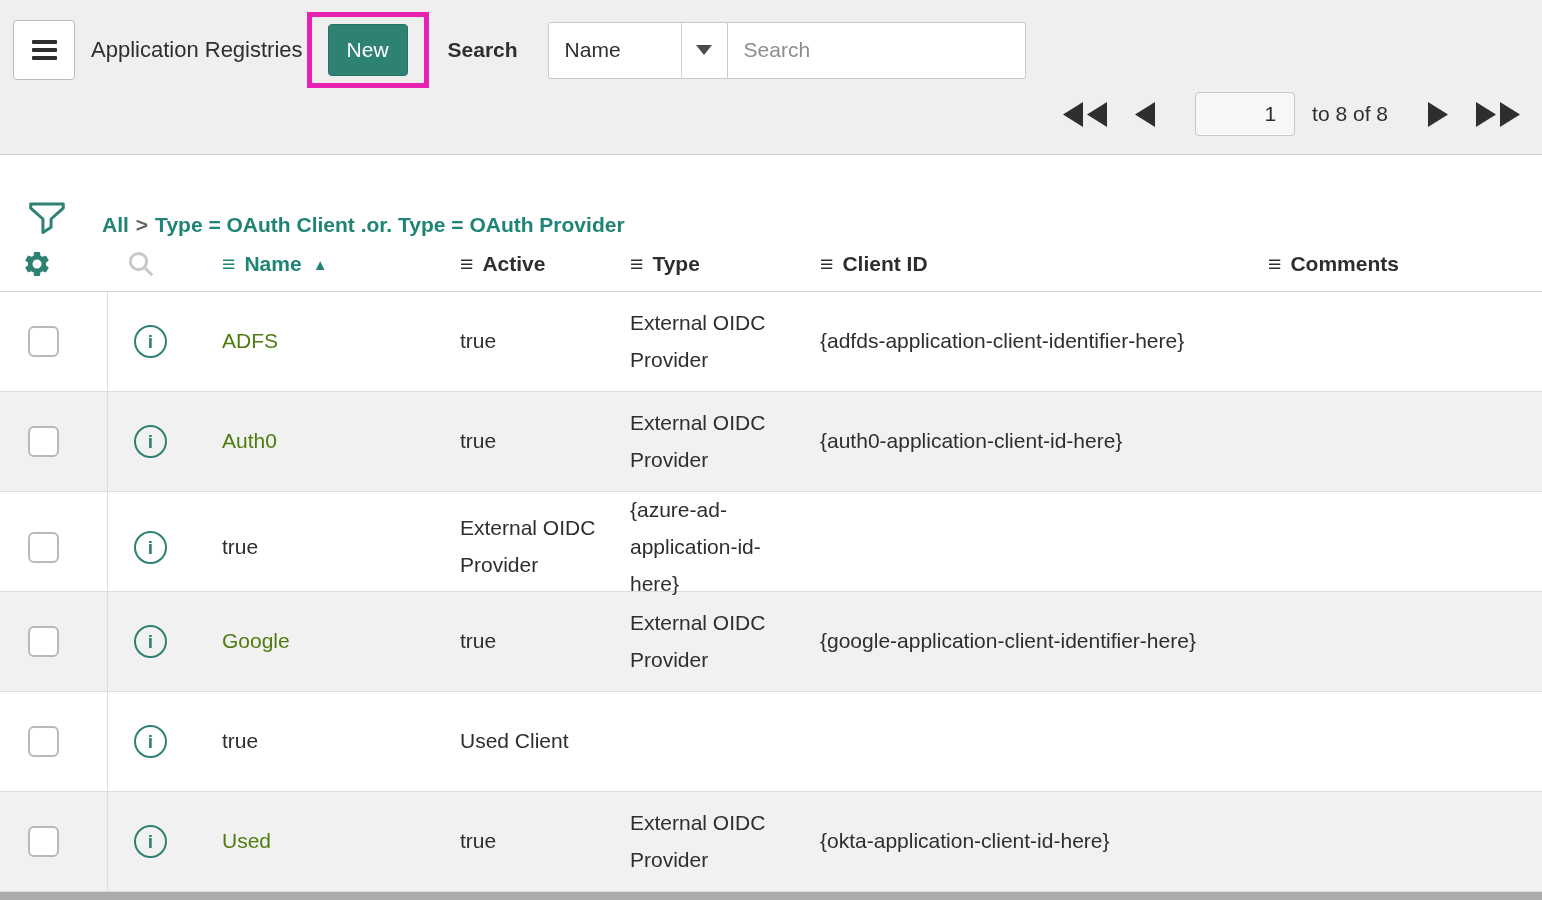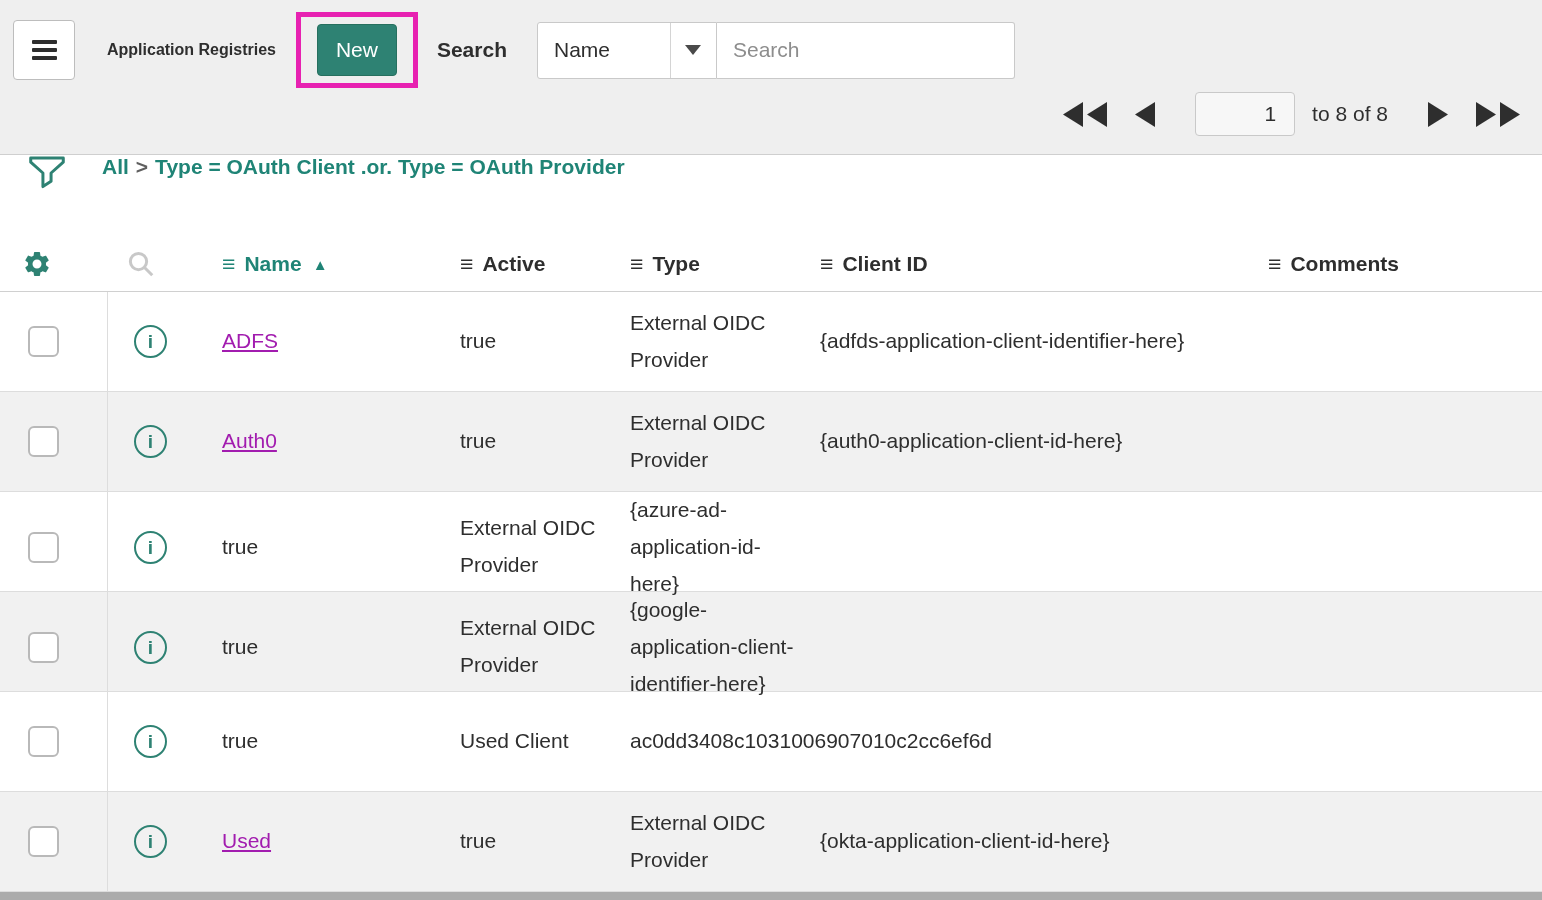--- a/index.html
+++ b/index.html
@@ -5,22 +5,22 @@
   *{box-sizing:border-box;margin:0;padding:0}
   html,body{width:1542px;height:900px;overflow:hidden}
   body{font-family:"Liberation Sans","DejaVu Sans",sans-serif;color:#2e2e2e;background:#fff;font-size:21px}
 
   
   .top-bar{background:#efefef;border-bottom:1px solid #cfcfcf;height:155px}
   .row1{display:flex;align-items:center;padding:12px 0 0 13px;height:88px}
   .menu-btn{width:62px;height:60px;background:#fff;border:1px solid #bdbdbd;border-radius:4px;
             display:flex;align-items:center;justify-content:center;cursor:pointer}
   .menu-glyph i{display:block;width:25px;height:4px;background:#2e2e2e;margin:4px 0;border-radius:1px}
-  .page-title{font-size:16px;font-weight:bold;margin-left:32px;white-space:nowrap}
-  .new-highlight{border:5px solid #E721B1;border-radius:0;padding:7px 16px;margin-left:20px}
+  .page-title{font-size:22px;font-weight:normal;margin-left:16px;white-space:nowrap}
+  .new-highlight{border:5px solid #E721B1;border-radius:0;padding:7px 16px;margin-left:4px}
   .new-btn{background:#2E8273;color:#fff;border:1px solid #27705f;border-radius:4px;font-size:21px;
            font-family:inherit;padding:12px 18px;cursor:pointer;line-height:1.2}
   .search-label{font-weight:bold;margin-left:19px}
   .select-box{margin-left:30px;width:180px;height:57px;background:#fff;border:1px solid #c9c9c9;
               border-radius:3px 0 0 3px;display:flex;align-items:center;padding-left:16px;position:relative;cursor:pointer}
   .select-caret-zone{position:absolute;right:0;top:0;height:100%;width:46px;border-left:1px solid #d4d4d4;
                      display:flex;align-items:center;justify-content:center}
   .caret-down{width:0;height:0;border-left:8px solid transparent;border-right:8px solid transparent;border-top:10px solid #4a4a4a}
   .search-input{width:298px;height:57px;border:1px solid #c9c9c9;border-left:none;border-radius:0 3px 3px 0;
                 font-size:21px;font-family:inherit;padding:0 16px;color:#2e2e2e;outline:none}
@@ -28,21 +28,21 @@
 
   .row2{display:flex;align-items:center;justify-content:flex-end;height:52px;padding-right:22px}
   .pg-btn{display:flex;align-items:center;cursor:pointer;background:none;border:none;padding:0}
   .pg-gap-sm{margin-left:28px}
   .pg-gap-lg{margin-left:40px}
   .page-input{width:100px;height:44px;background:#f7f7f7;border:1px solid #c9c9c9;border-radius:4px;
               font-size:21px;font-family:inherit;text-align:right;padding:0 18px;color:#2e2e2e;margin-left:40px;outline:none}
   .pg-range{margin-left:17px;white-space:nowrap}
 
   
-  .filter-bar{height:82px;display:flex;align-items:flex-start;background:#fff;padding-left:28px}
+  .filter-bar{height:82px;display:flex;align-items:flex-end;background:#fff;padding-left:28px}
   .breadcrumb{margin-left:36px;font-weight:600;color:#1F8476;white-space:nowrap}
   .breadcrumb .sep{color:#5f5f5f;padding:0 7px;font-weight:600}
   .crumb-link{color:#1F8476;cursor:pointer}
 
   
   .grid{display:grid;grid-template-columns:108px 114px 238px 170px 190px 440px 282px}
   .list-header{height:55px;border-bottom:1px solid #d0d0d0;align-items:center}
   .hcell{display:flex;align-items:center;gap:9px;font-weight:bold}
   .gear-cell{padding-left:22px}
   .lsearch-cell{padding-left:18px}
@@ -54,21 +54,21 @@
 
   
   .lrow{height:100px;align-items:center;border-bottom:1px solid #ddd;background:#fff}
   .lrow.alt{background:#f1f1f1}
   .cell{padding-right:26px;line-height:1.75}
   .cb-cell{height:100%;display:flex;align-items:center;padding-left:28px;border-right:1px solid #ddd}
   .checkbox{width:31px;height:31px;background:#fff;border:2px solid #b9b9b9;border-radius:6px;cursor:pointer}
   .info-cell{padding-left:26px}
   .info-icon{width:33px;height:33px;border:2px solid #2E8273;border-radius:50%;color:#2E8273;
              display:flex;align-items:center;justify-content:center;font-weight:bold;font-size:19px;cursor:pointer}
-  .rec-link{color:#a21caf;text-decoration:underline;cursor:pointer}
+  .rec-link{color:#4d7c0f;cursor:pointer}
   .comments-cell{padding-left:8px;padding-right:18px}
 
   .bottom-strip{height:8px;background:#ababab}
 </style>
 </head>
 <body>
 
 <div class="top-bar">
   <div class="row1">
     <button class="menu-btn">
@@ -212,36 +212,36 @@
     <div class="cell comments-cell"></div>
   </div>
 
   <div class="grid lrow alt">
     <div class="cb-cell">
         <span class="checkbox"></span>
       </div>
     <div class="cell info-cell">
         <span class="info-icon">i</span>
       </div>
+    <div class="cell"><a class="rec-link">Google</a></div>
     <div class="cell">true</div>
     <div class="cell">External OIDC Provider</div>
     <div class="cell">{google-application-client-identifier-here}</div>
     <div class="cell comments-cell"></div>
   </div>
 
   <div class="grid lrow">
     <div class="cb-cell">
         <span class="checkbox"></span>
       </div>
     <div class="cell info-cell">
         <span class="info-icon">i</span>
       </div>
     <div class="cell">true</div>
     <div class="cell">Used Client</div>
-    <div class="cell">ac0dd3408c1031006907010c2cc6ef6d</div>
   </div>
 
   <div class="grid lrow alt">
     <div class="cb-cell">
         <span class="checkbox"></span>
       </div>
     <div class="cell info-cell">
         <span class="info-icon">i</span>
       </div>
     <div class="cell"><a class="rec-link">Used</a></div>

